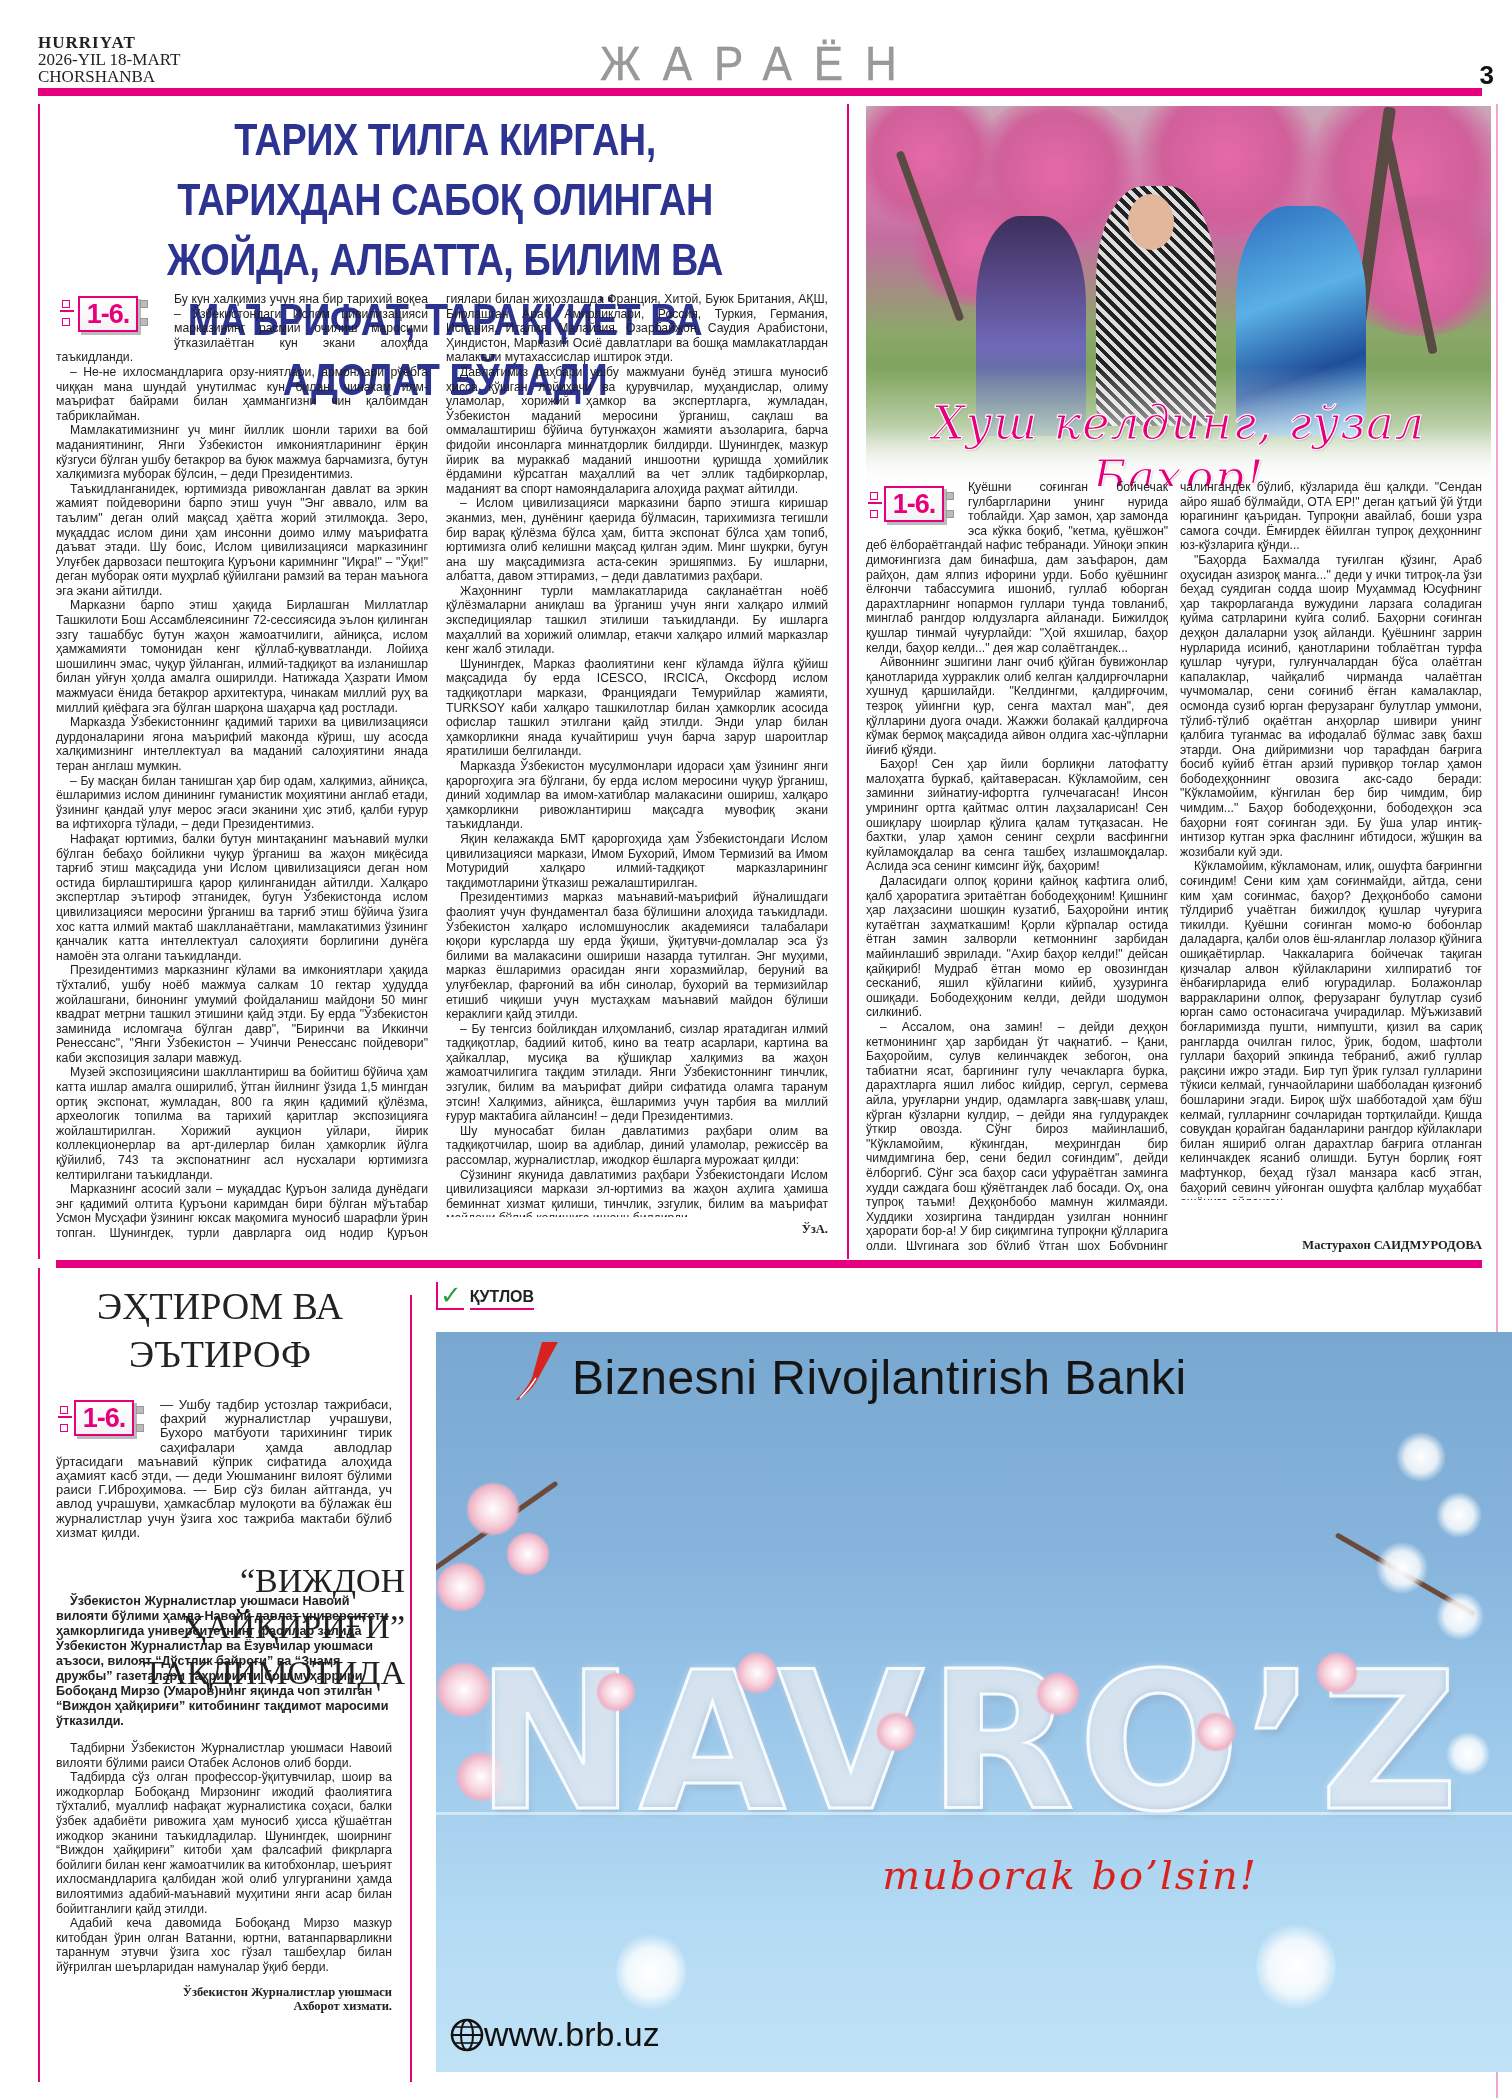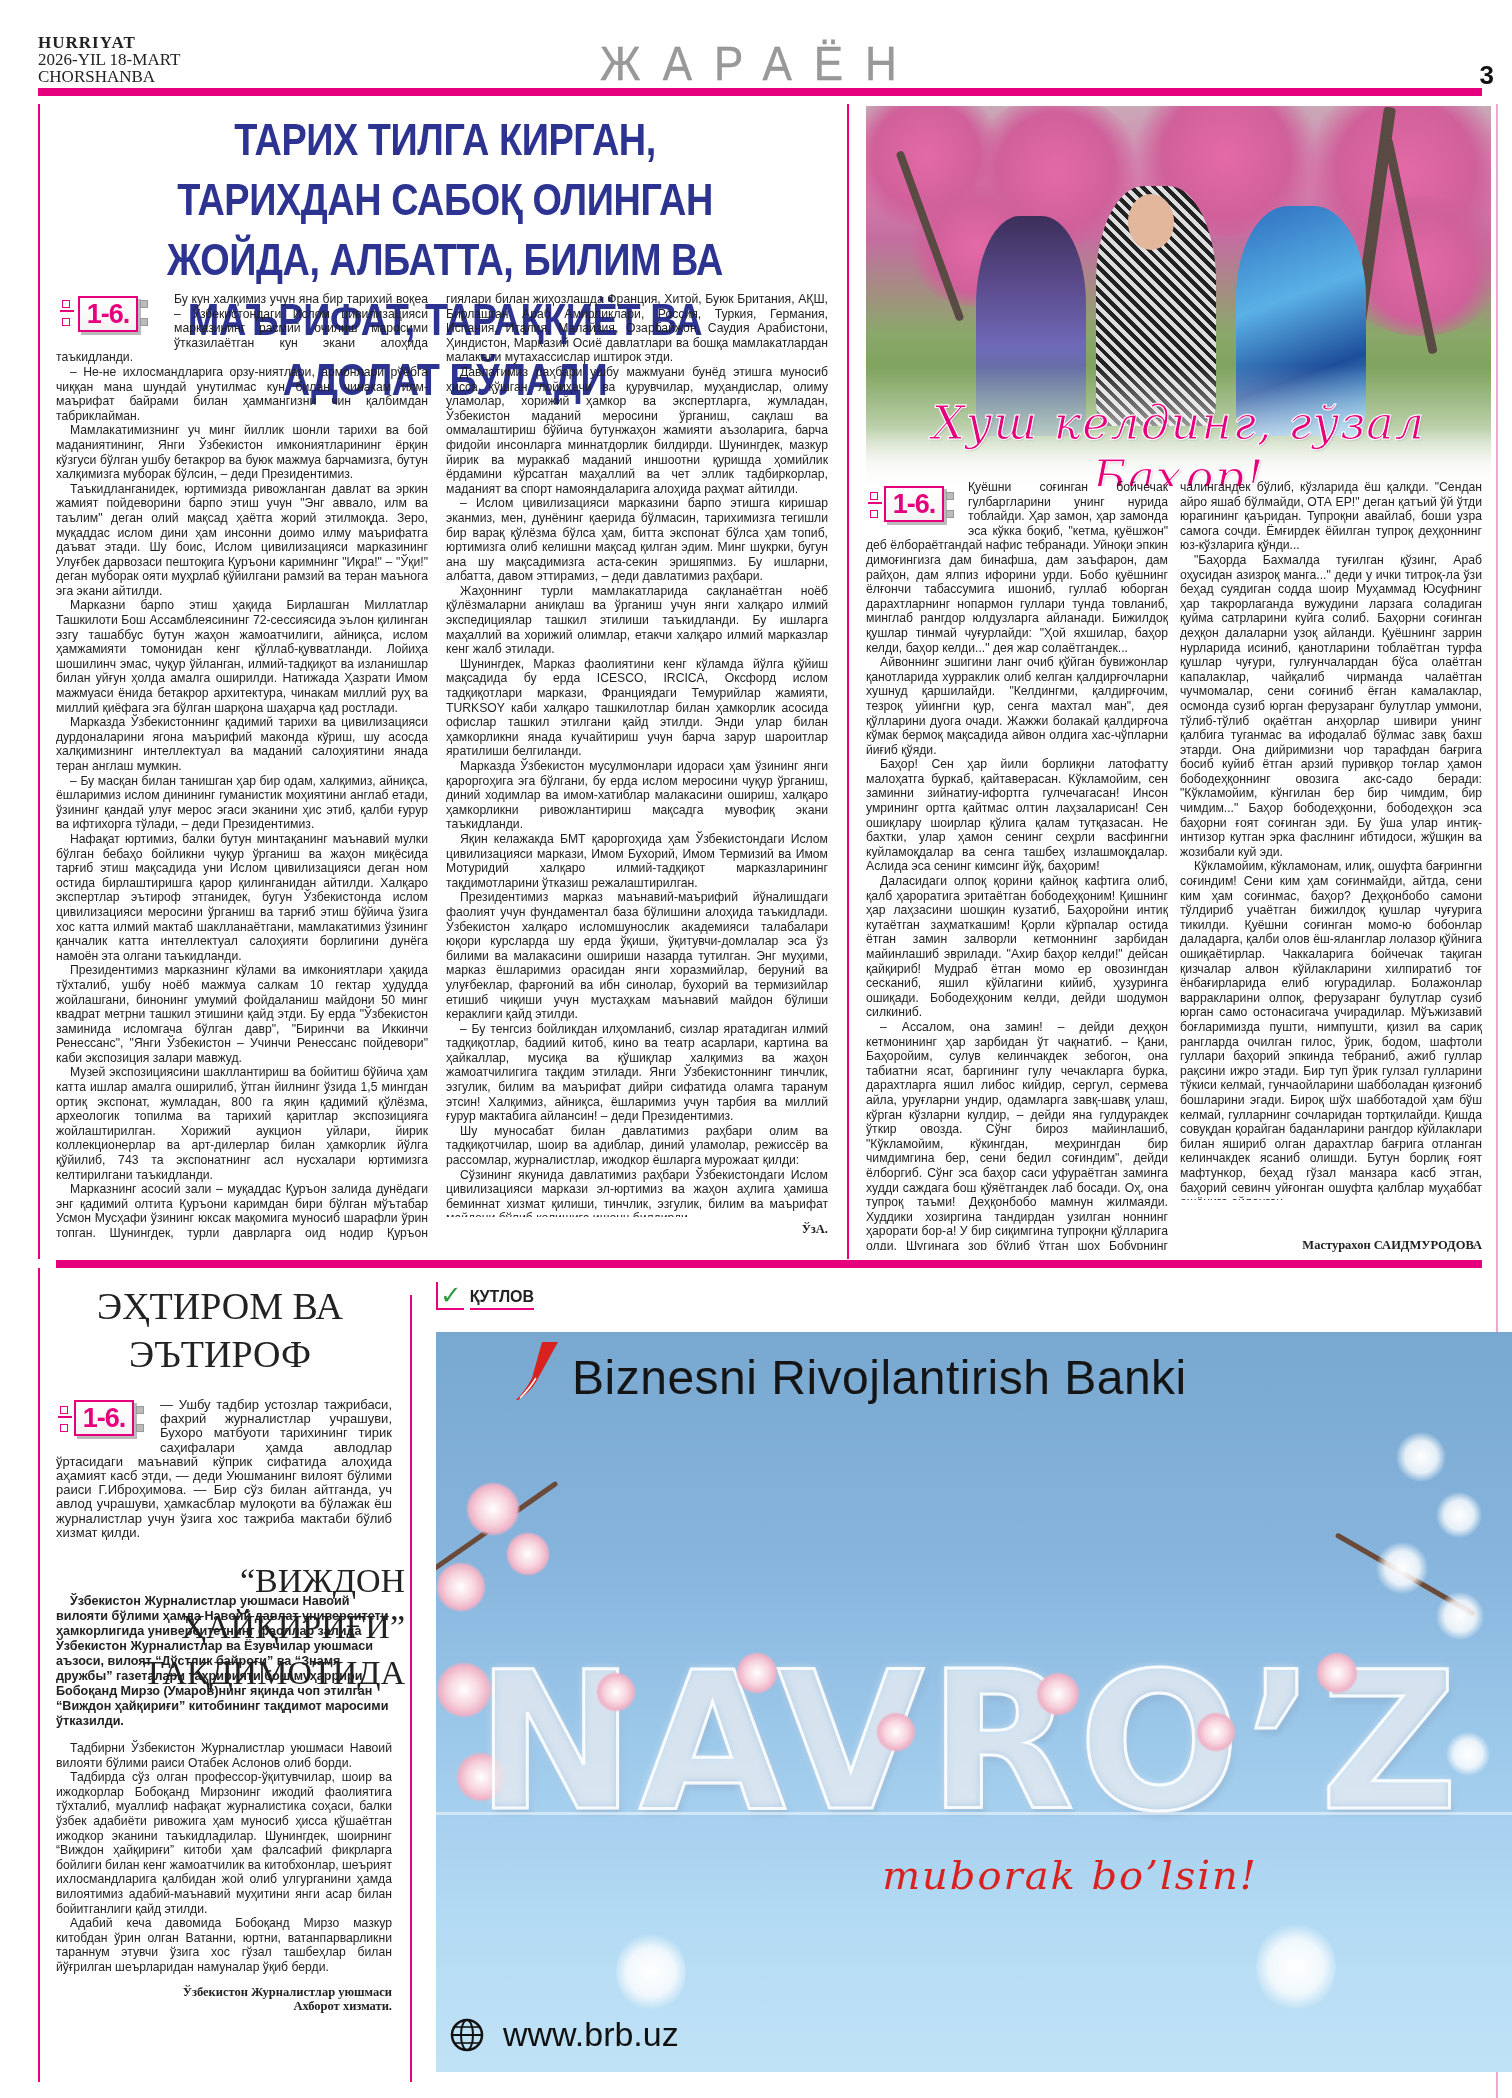--- a/index.html
+++ b/index.html
@@ -35,21 +35,21 @@
   .kutlov .label{font-weight:bold;font-size:16px;color:#222;border-bottom:2px solid #e6007e;padding-bottom:2px;}
   .ad{left:436px;top:1332px;width:1268px;height:740px;overflow:hidden;background:linear-gradient(180deg,#78a7cf 0%,#86b4dc 30%,#9cc8ea 55%,#b4dbf4 80%,#c0e2f6 100%);}
   .ad .logo-mark{position:absolute;left:80px;top:10px;width:42px;height:60px;}
   .ad .bank-name{position:absolute;left:136px;top:18px;font-family:"Liberation Sans",sans-serif;font-size:48px;color:#151515;letter-spacing:0.5px;}
   .ad .navroz{position:absolute;left:40px;top:300px;width:960px;text-align:center;font-family:"DejaVu Sans",sans-serif;font-weight:bold;font-size:190px;letter-spacing:4px;color:rgba(255,255,255,0.25);-webkit-text-stroke:3px rgba(255,255,255,0.9);text-shadow:0 0 8px rgba(255,255,255,0.6),2px 4px 6px rgba(60,100,150,0.35);}
   .ad .mubarak{position:absolute;left:0;width:100%;top:520px;text-align:center;font-family:"DejaVu Serif",serif;font-style:italic;font-size:40px;color:#d8221f;letter-spacing:2px;}
   .ad .flower{position:absolute;border-radius:50%;background:radial-gradient(circle,#fff 0%,#f7d4de 40%,#eeb2c6 62%,rgba(238,178,198,0) 72%);}
   .ad .wflower{position:absolute;border-radius:50%;background:radial-gradient(circle,#fff 0%,rgba(255,255,255,0.8) 45%,rgba(255,255,255,0) 72%);}
   .ad .branch{position:absolute;background:#6b4a3a;height:5px;border-radius:3px;transform-origin:left center;}
   .ad .reflection{position:absolute;left:0;top:480px;width:100%;height:3px;background:rgba(255,255,255,0.5);}
-  .ad .web{position:absolute;left:14px;bottom:18px;display:flex;align-items:center;gap:19px;font-size:34px;color:#111;}
+  .ad .web{position:absolute;left:14px;bottom:18px;display:flex;align-items:center;gap:0;font-size:34px;color:#111;}
   .ad .phone{position:absolute;right:18px;bottom:14px;display:flex;align-items:center;gap:8px;font-size:36px;color:#111;}
 </style>
 </head>
 <body>
 
 <div class="abs masthead-left">
   <div class="paper">HURRIYAT</div>
   <div>2026-YIL  18-MART</div>
   <div>CHORSHANBA</div>
 </div>

